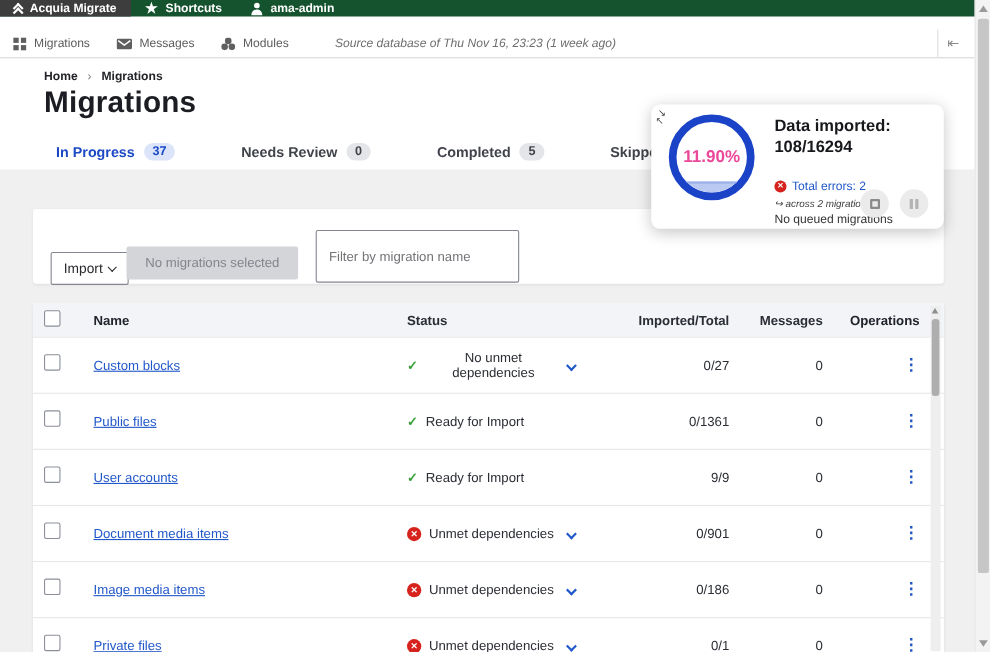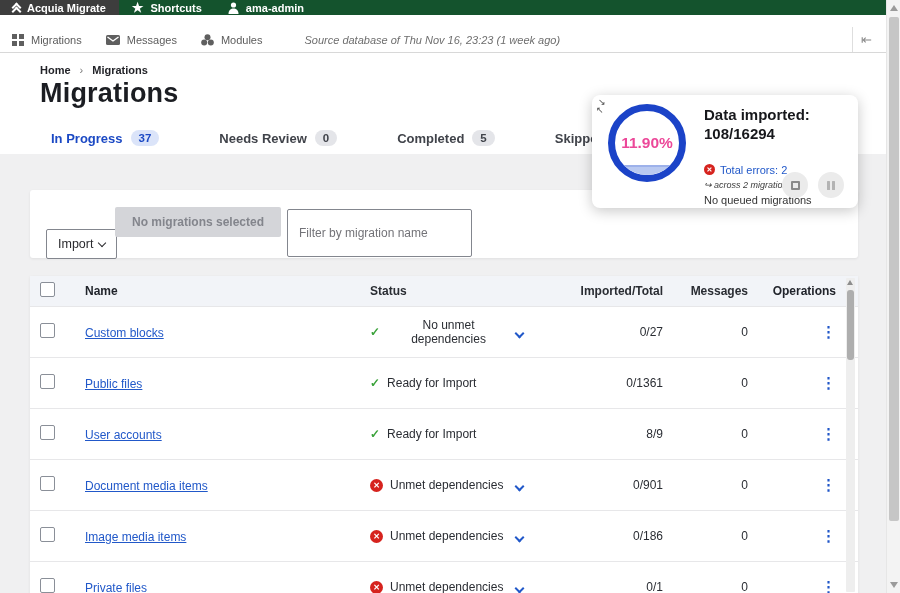--- a/index.html
+++ b/index.html
@@ -37,21 +37,21 @@
   .tab.active { color:#1b49c4; border-bottom-color:#1b49c4; }
   .tab.active .badge { background:#dbe4f9; color:#1b49c4; }
 
   
   .grey-region { position:absolute; left:0; top:154px; width:886px; height:439px; background:#f0f0f1; }
 
   
   .filter-card { position:absolute; left:30px; top:190px; width:828px; height:68px; background:#fff; border-radius:3px; box-shadow:0 1px 3px rgba(0,0,0,.07); z-index:2; }
   .btn-import { position:absolute; left:16px; top:19px; height:30px; background:#fff; border:1px solid #83868e; border-radius:2px; font-size:12.5px; color:#2a2a2e; padding:0 11px; display:flex; align-items:center; gap:6px; cursor:pointer; font-family:inherit;margin-top:20px; }
   .btn-import .cdown { display:inline-block; width:6px; height:6px; border-right:1.6px solid #2a2a2e; border-bottom:1.6px solid #2a2a2e; transform:rotate(45deg); margin-top:-3px; }
-  .btn-disabled { position:absolute; left:85px; top:17px; height:30px; background:#d4d5d9; border:none; border-radius:2px; font-size:12px; font-weight:bold; color:#83858c; padding:0 17px; font-family:inherit; }
+  .btn-disabled { position:absolute; left:85px; top:34px; height:30px; background:#d4d5d9; border:none; border-radius:2px; font-size:12px; font-weight:normal; color:#83858c; padding:0 17px; font-family:inherit; }
   .filter-input { position:absolute; left:257px; top:19px; width:185px; height:48px; border:1px solid #83868e; border-radius:2px; padding:0 11px; font-size:12px; color:#333; font-family:inherit; }
   .filter-input::placeholder { color:#737378; }
 
   
   .table-card { position:absolute; left:30px; top:276px; width:828px; height:340px; background:#fff; z-index:2; box-shadow:0 1px 3px rgba(0,0,0,.07); }
   .thead { display:flex; align-items:center; height:30px; background:#f2f4f8; font-size:12px; font-weight:bold; color:#21242b; }
   .trow { display:flex; align-items:center; height:51px; border-top:1px solid #e7e7e9; background:#fff; }
   .c { flex:none; }
   .c.check { width:55px; padding-left:10px; }
   .c.name { width:285px; }
@@ -247,21 +247,21 @@
     </div>
 
     <div class="trow">
       <div class="c check"><input type="checkbox" style=""></div>
       <div class="c name"><a class="rowlink">User accounts</a></div>
       <div class="c status">
         <span class="sicon" data-type="ok"></span>
         <span>Ready for Import</span>
       </div>
       <div class="c chev"><span class="chevron" data-show="false"></span></div>
-      <div class="c imp">8/9</div>
+      <div class="c imp">9/9</div>
       <div class="c msg">0</div>
       <div class="c ops"><span class="kebab">⋮</span></div>
     </div>
 
     <div class="trow">
       <div class="c check"><input type="checkbox" style=""></div>
       <div class="c name"><a class="rowlink">Document media items</a></div>
       <div class="c status">
         <span class="sicon" data-type="error"></span>
         <span>Unmet dependencies</span>

